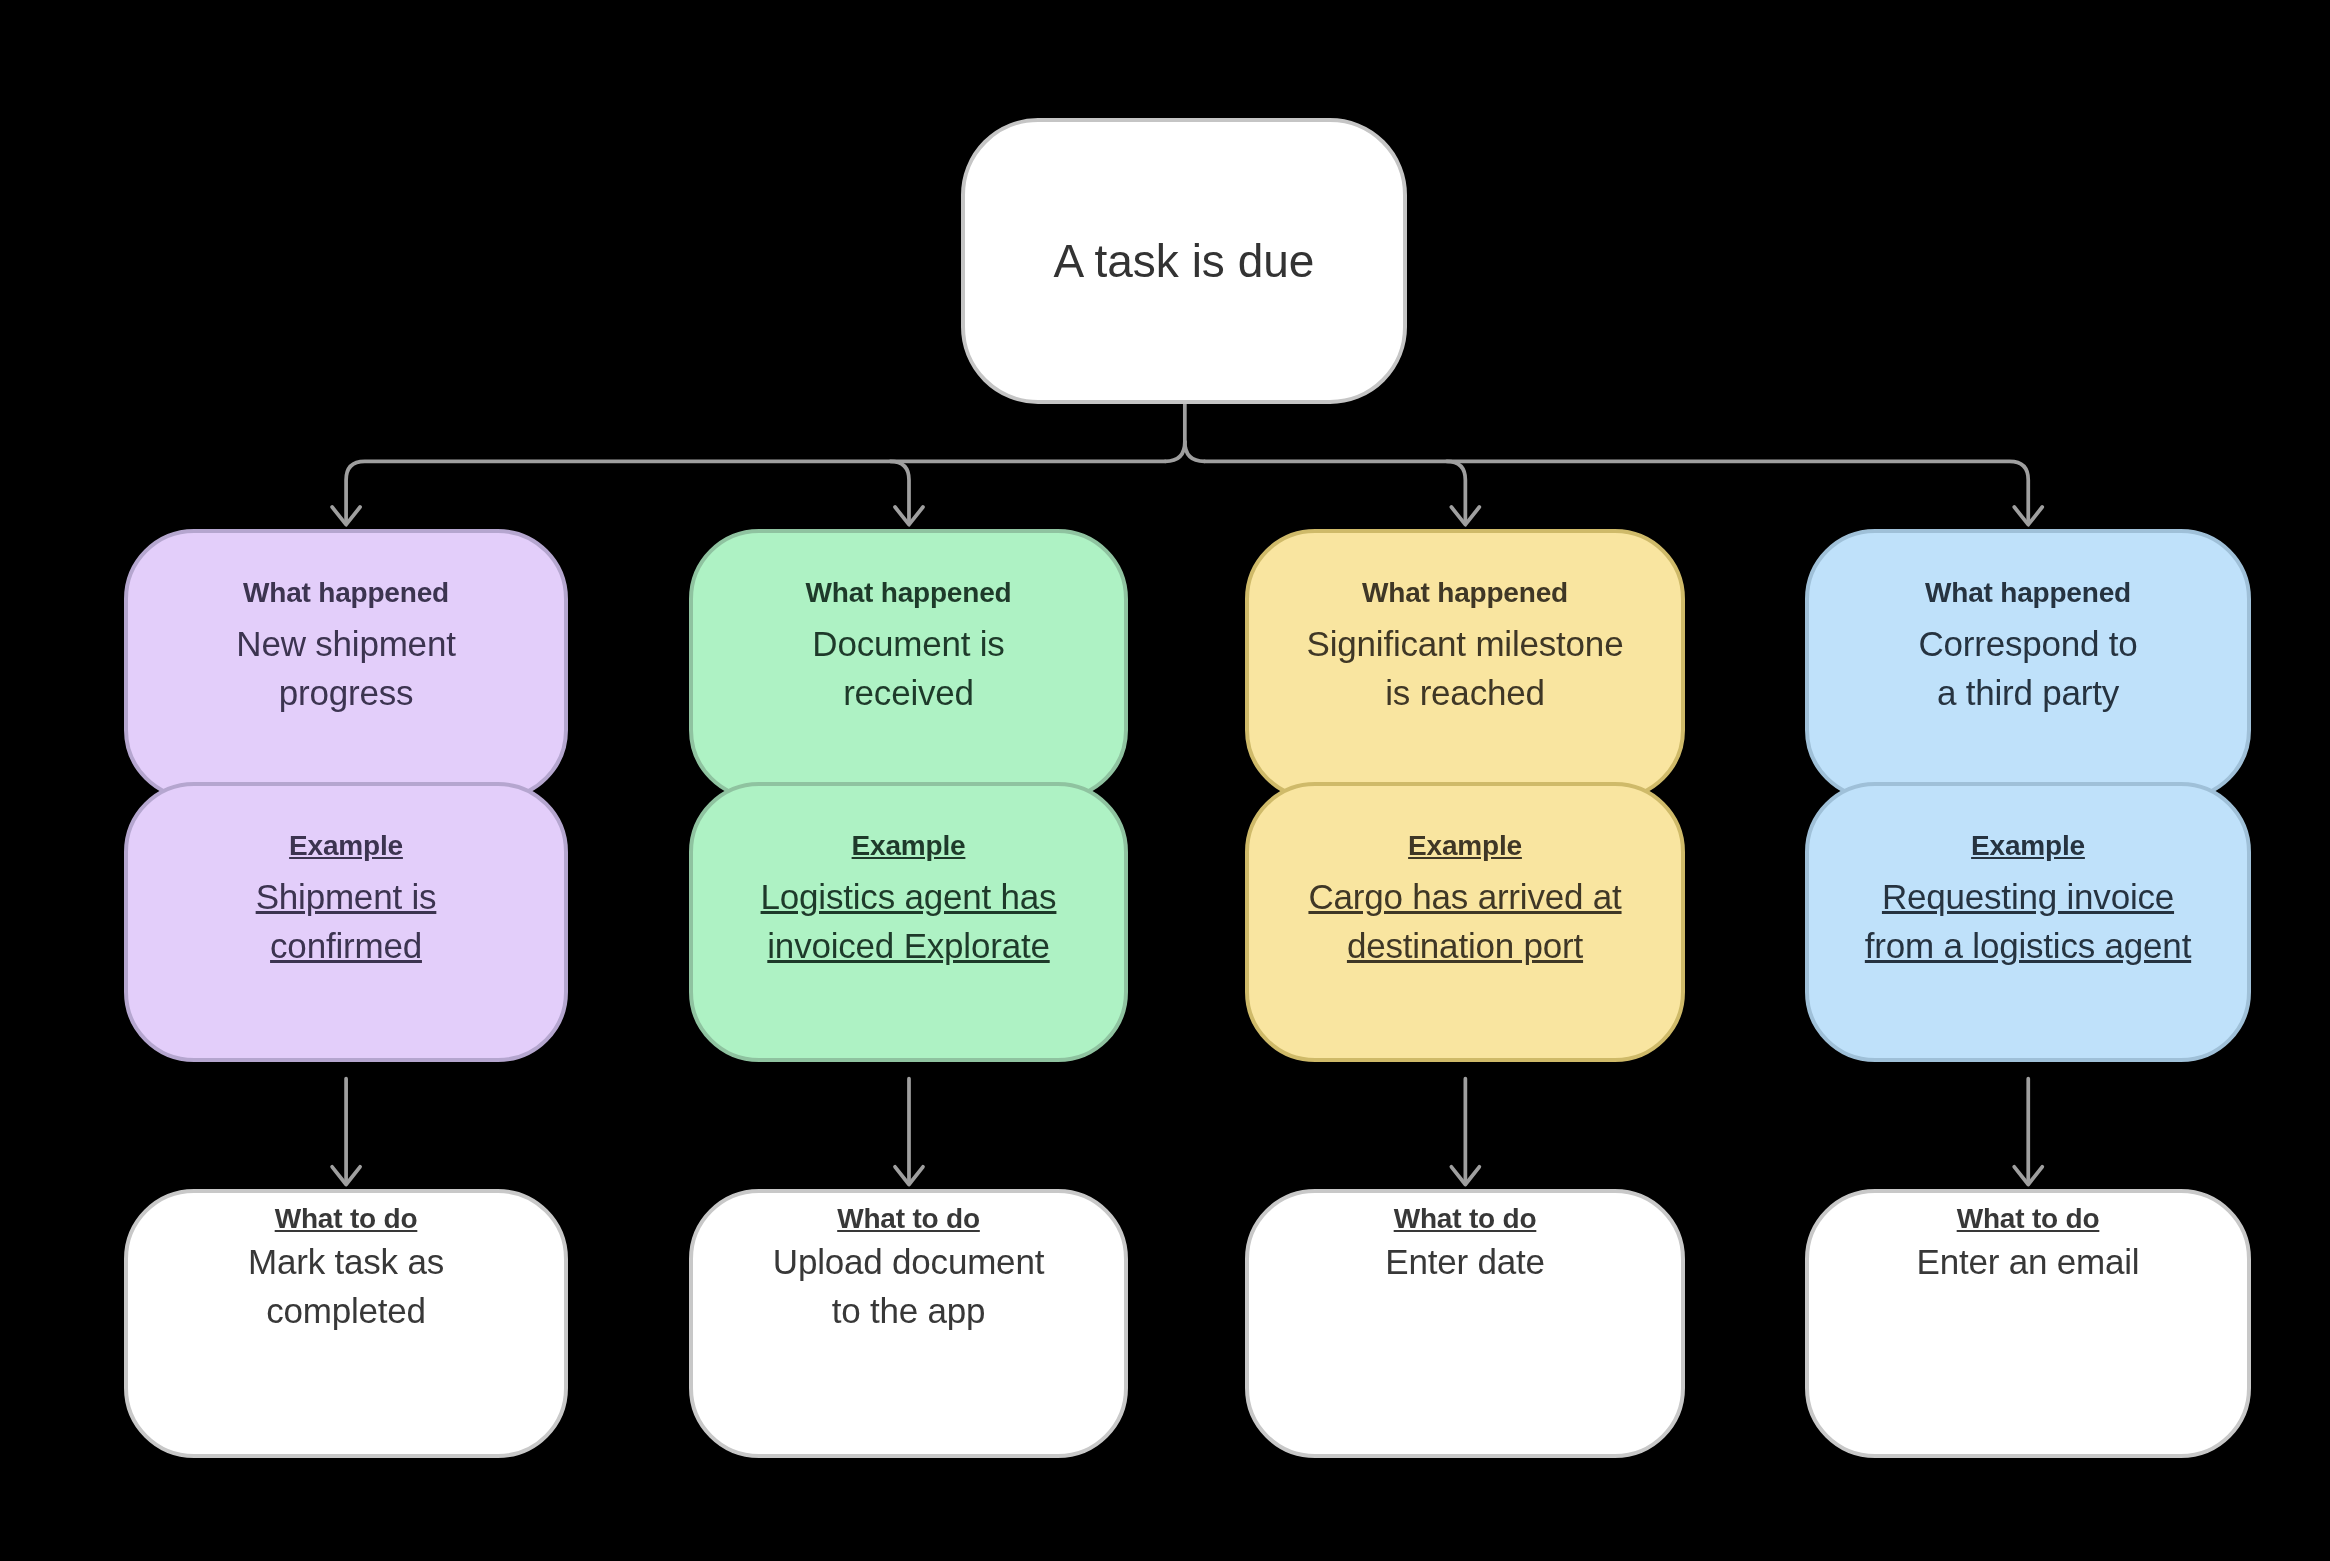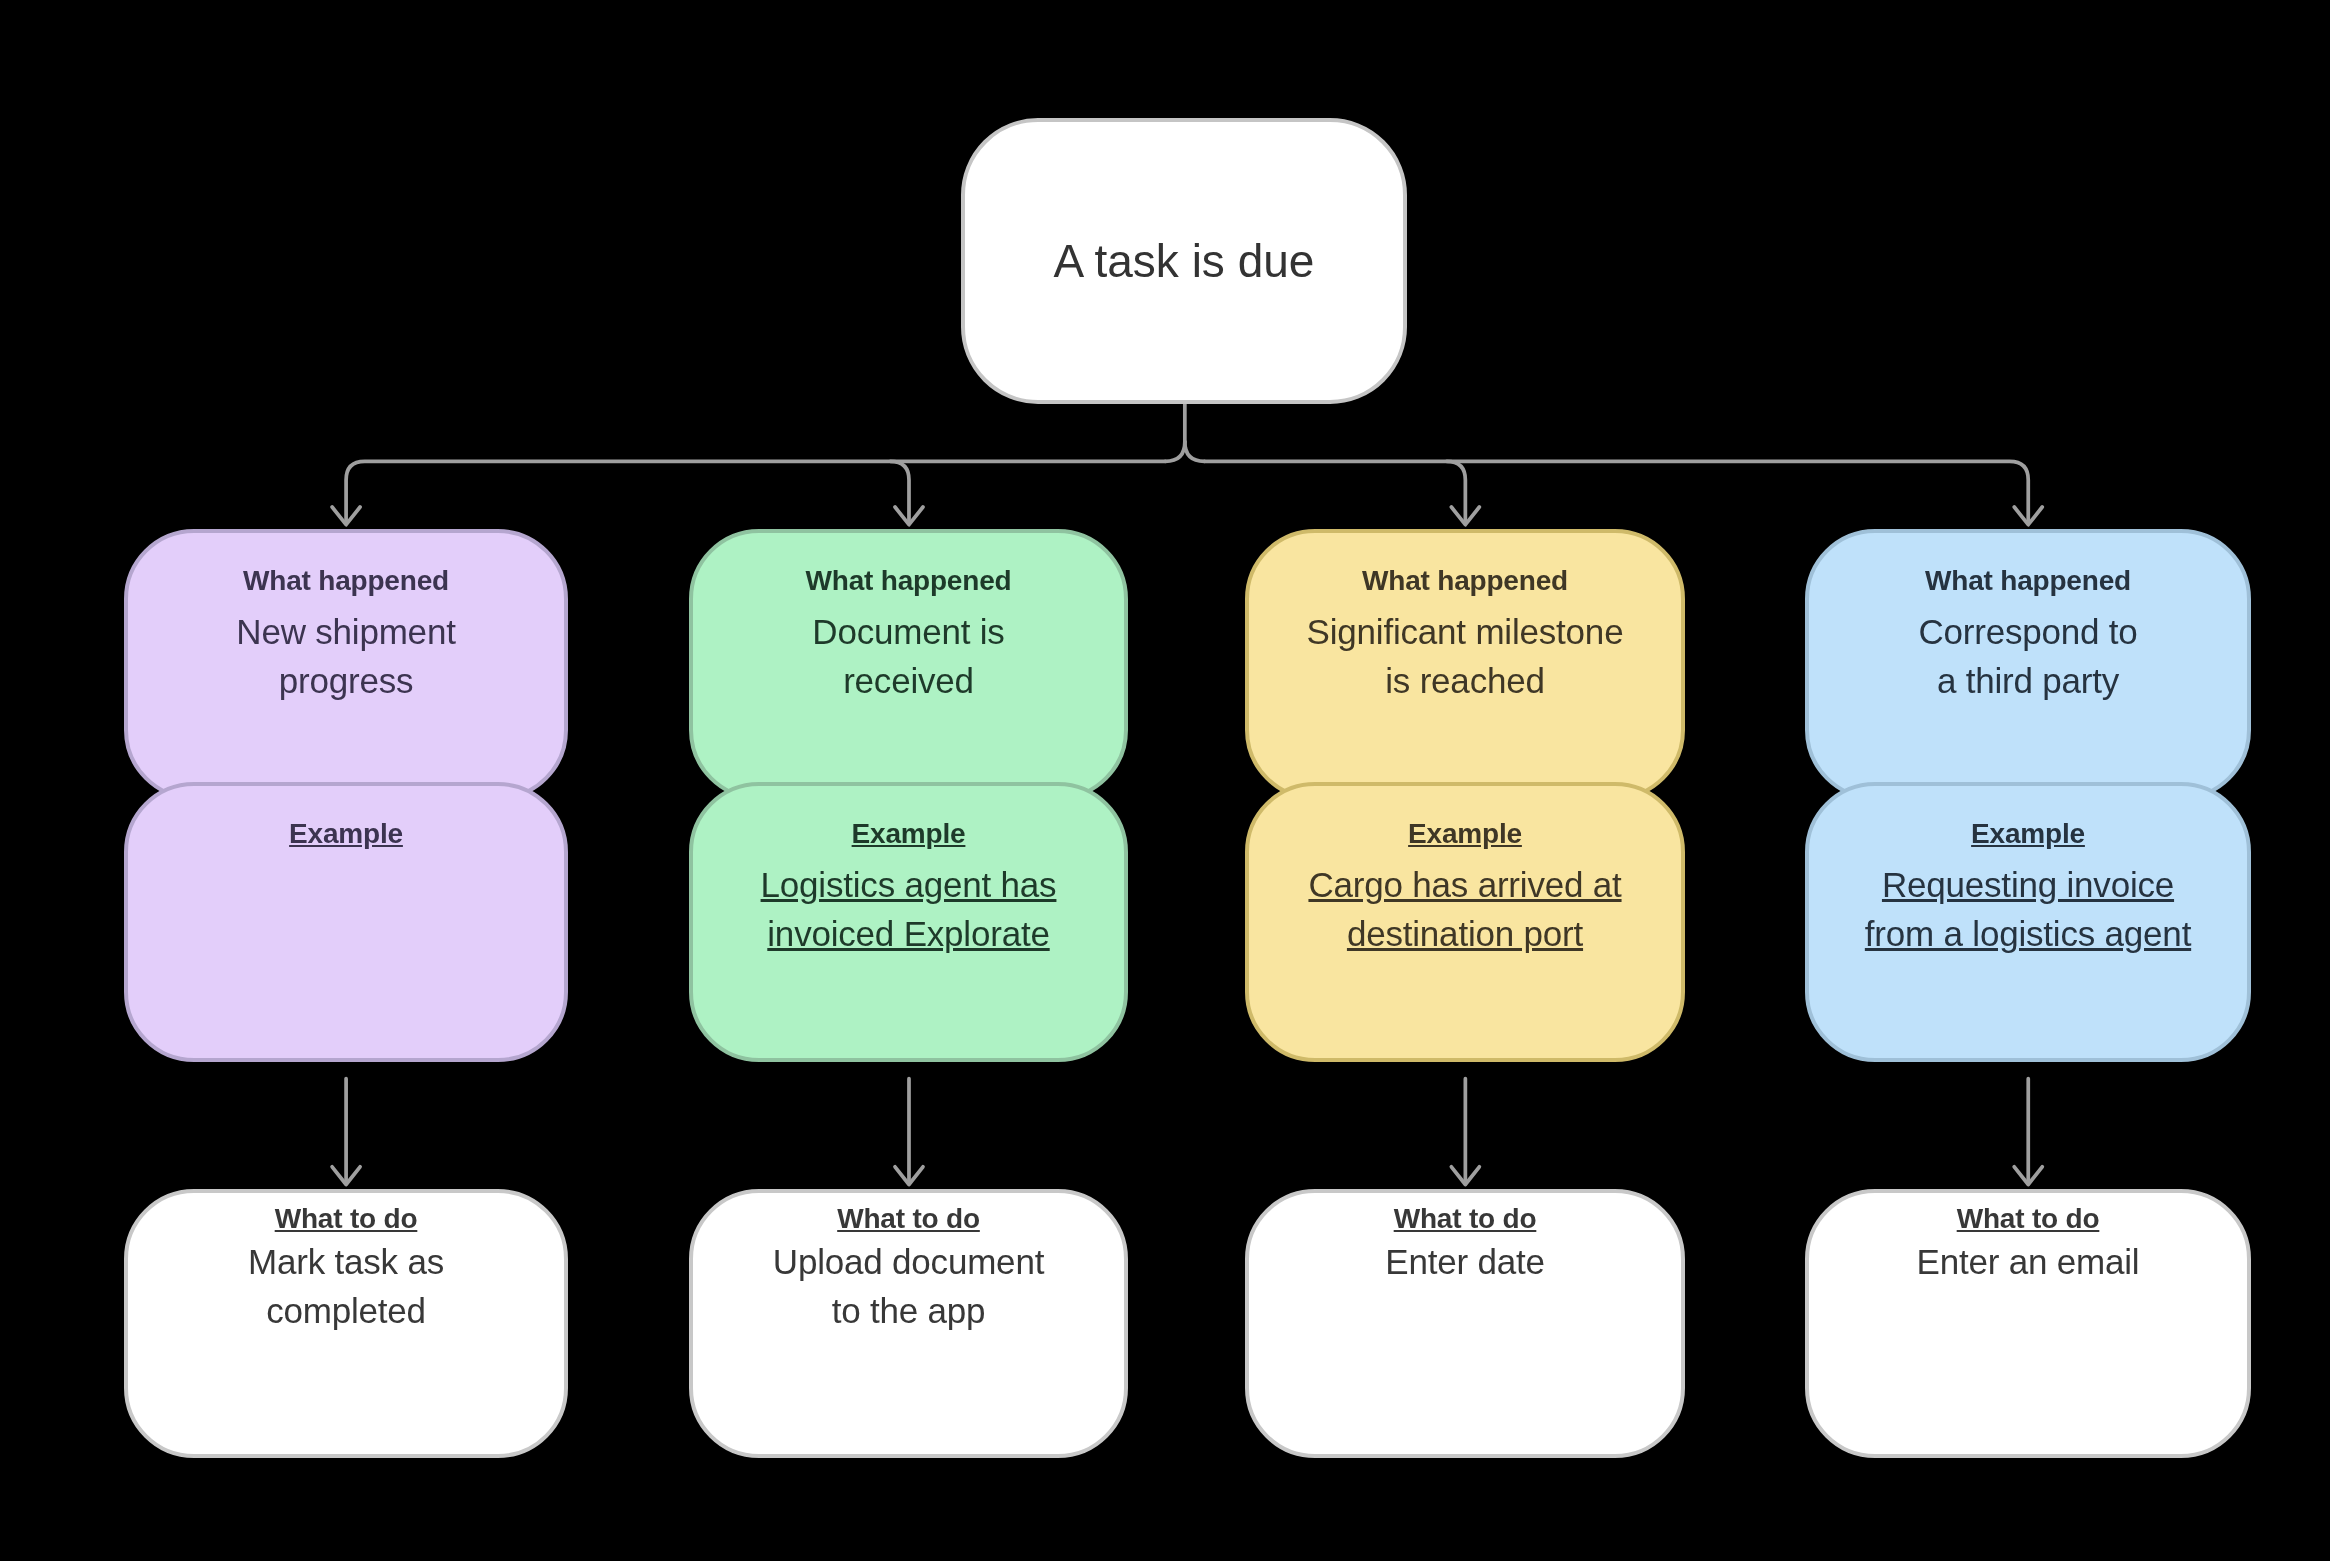--- a/index.html
+++ b/index.html
@@ -44,21 +44,21 @@
     color: #333333;
     display: flex;
     align-items: center;
     justify-content: center;
     font-size: 46px;
   }
   .card {
     width: 444px;
     border: 4.2px solid;
     border-radius: 70px;
-    padding-top: 32px;
+    padding-top: 44px;
   }
   .card .card-title {
     font-size: 28px;
     font-weight: 700;
     margin-bottom: 10.3px;
     letter-spacing: -0.2px;
   }
   .card .card-body {
     font-size: 35px;
     line-height: 49px;
@@ -115,20 +115,21 @@
   <div class="node root-node">
     <span>A task is due</span>
   </div>
 
   <div class="node card row-wh col-0" style="background: rgb(227, 206, 250); border-color: rgb(181, 166, 207); color: rgb(60, 52, 80);">
     <div class="card-title">What happened</div>
     <div class="card-body">New shipment<br>progress</div>
   </div>
   <div class="node card row-ex col-0" style="background: rgb(227, 206, 250); border-color: rgb(181, 166, 207); color: rgb(60, 52, 80);">
     <div class="card-title">Example</div>
+    <div class="card-body">Shipment is<br>confirmed</div>
   </div>
   <div class="node card row-todo col-0">
     <div class="card-title">What to do</div>
     <div class="card-body">Mark task as<br>completed</div>
   </div>
 
   <div class="node card row-wh col-1" style="background: rgb(174, 242, 196); border-color: rgb(143, 195, 160); color: rgb(30, 58, 42);">
     <div class="card-title">What happened</div>
     <div class="card-body">Document is<br>received</div>
   </div>

